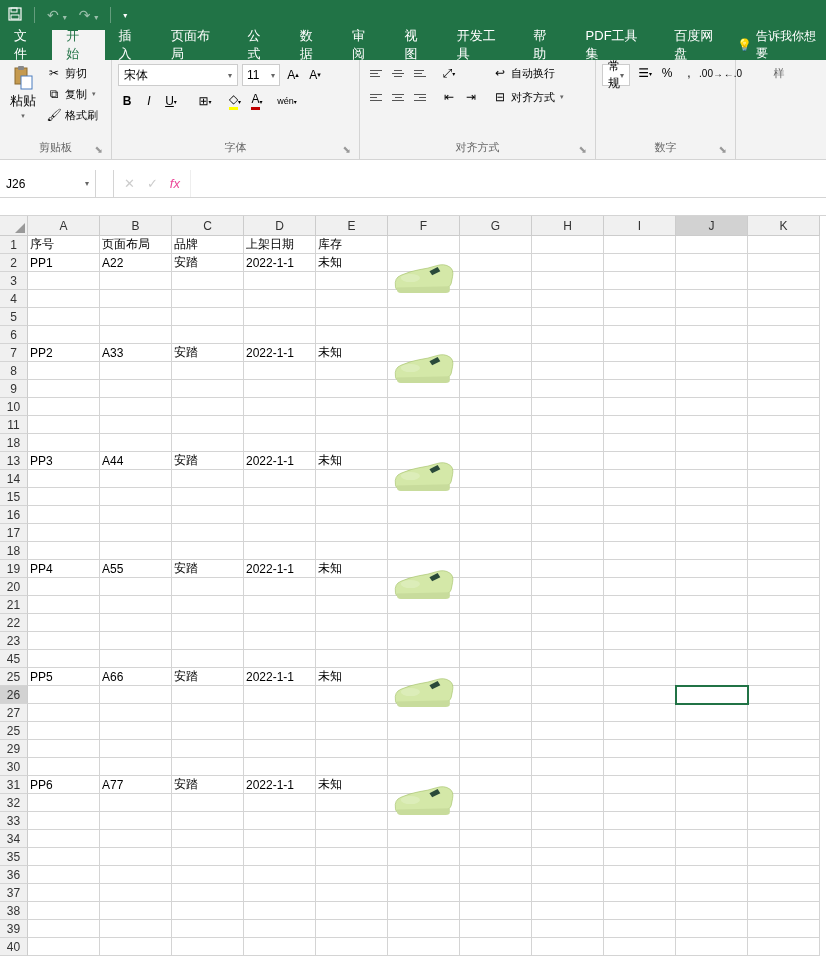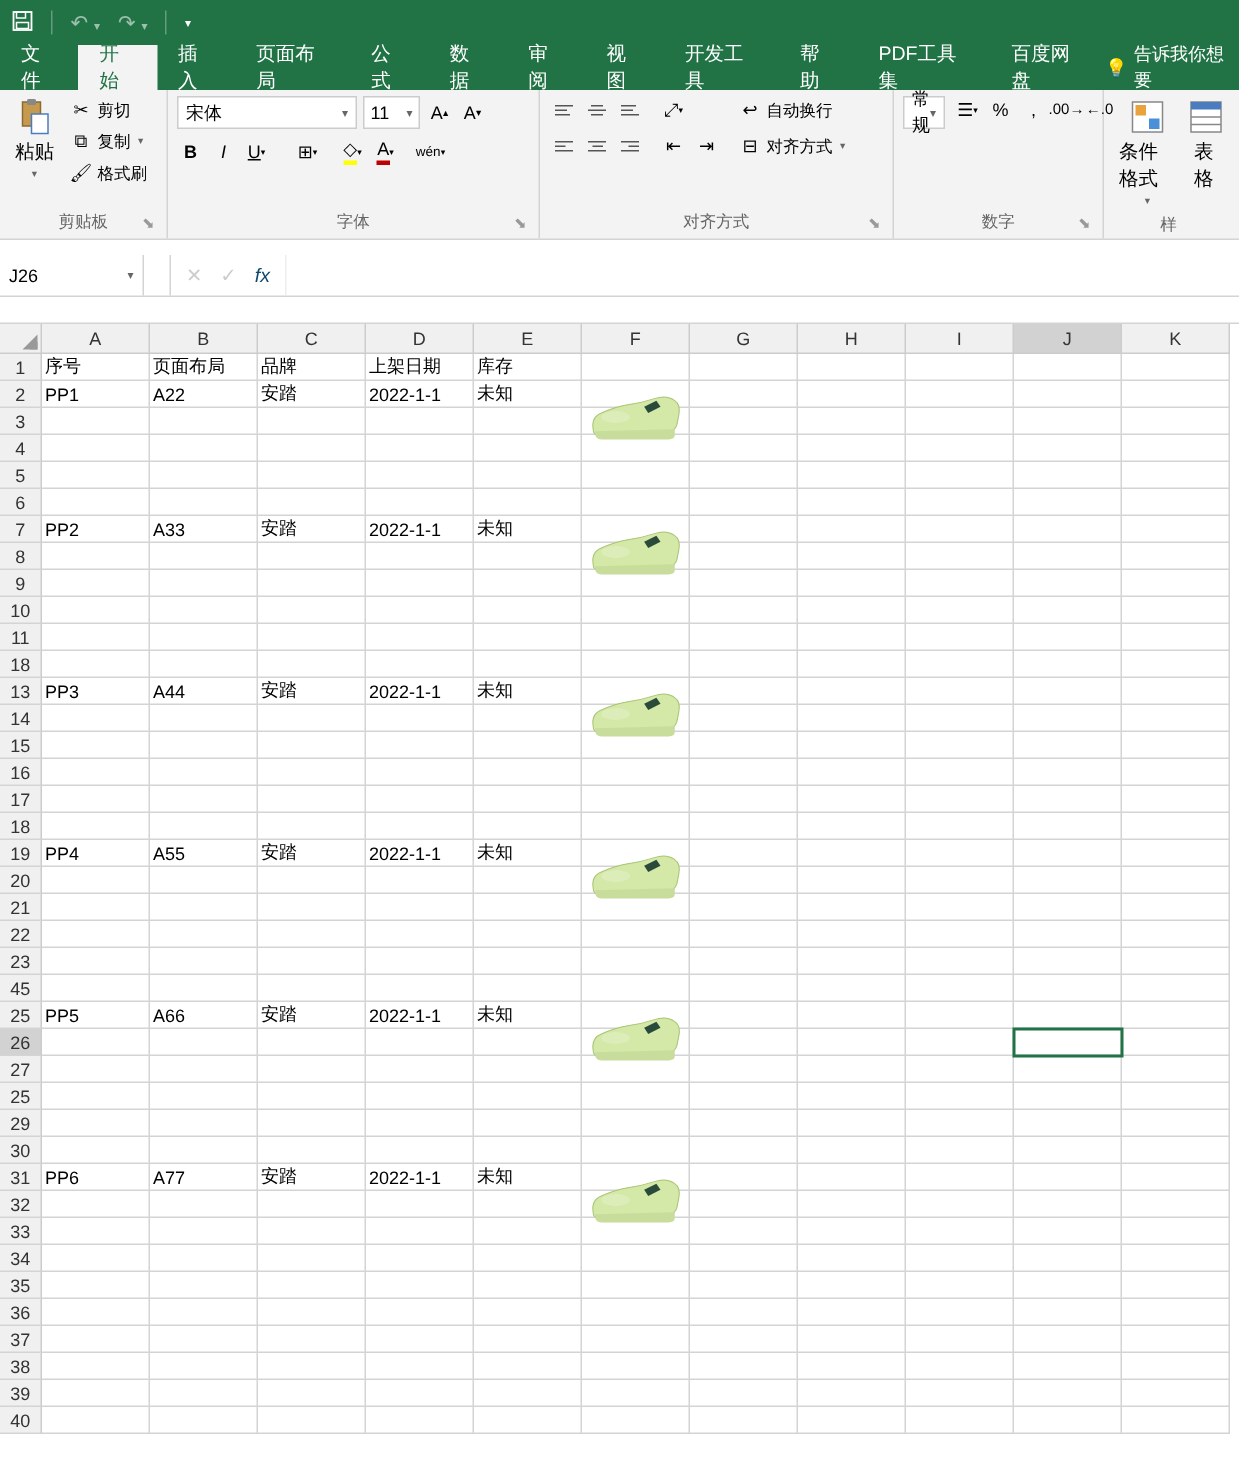--- a/index.html
+++ b/index.html
@@ -279,60 +279,36 @@
         <span class="sq">%</span>
         <span class="sq">,</span>
         <span class="sq" style="font-size:10px">.00→</span>
         <span class="sq" style="font-size:10px">←.0</span>
       </div>
     </div>
     <div class="group-label"><span>数字</span><span class="launcher">⬊</span></div>
   </div>
 
   <div class="group" style="width:86px;border-right:none">
-    <div class="group-body">
-      <div class="big-btn">
-        <span class="ic">
-            <svg width="22" height="22" viewBox="0 0 22 22">
-              <rect x="1" y="1" width="20" height="20" fill="#fff" stroke="#888"></rect>
-              <rect x="3" y="3" width="7" height="7" fill="#e8a33d"></rect>
-              <rect x="12" y="12" width="7" height="7" fill="#4a90d9"></rect>
-            </svg>
-          </span>
-        <span class="lbl">条件格式</span>
-        <span class="dd">▾</span>
-      </div>
-      <div class="big-btn" style="width:30px;overflow:hidden">
-        <span class="ic">
-            <svg width="22" height="22" viewBox="0 0 22 22">
-              <rect x="1" y="1" width="20" height="20" fill="#fff" stroke="#888"></rect>
-              <rect x="1" y="1" width="20" height="5" fill="#4a7dbf"></rect>
-              <line x1="1" y1="11" x2="21" y2="11" stroke="#888"></line>
-              <line x1="1" y1="16" x2="21" y2="16" stroke="#888"></line>
-            </svg>
-          </span>
-        <span class="lbl">表格</span>
-      </div>
-    </div>
     <div class="group-label"><span>样</span></div>
   </div>
 </div>
 
 <div style="height:10px;background:#fff"></div>
 
 <div class="formulabar">
   <div class="namebox">
       <span>J26</span>
       <span class="dd">▾</span>
     </div>
   <div style="width:18px;border-right:1px solid #d4d4d4"></div>
   <div class="fx-btns">
     <span style="color:#ccc">✕</span>
     <span style="color:#ccc">✓</span>
-    <span style="font-style:italic;color:#0c4a6e">fx</span>
+    <span style="font-style:italic;color:#ec4899">fx</span>
   </div>
   <div class="fx-input"></div>
 </div>
 
 <div style="height:18px;background:#fff;border-bottom:1px solid #d4d4d4"></div>
 
 <div>
   <div style="display:flex">
     <div class="corner"></div>
     <div class="col-headers" id="col-headers">

